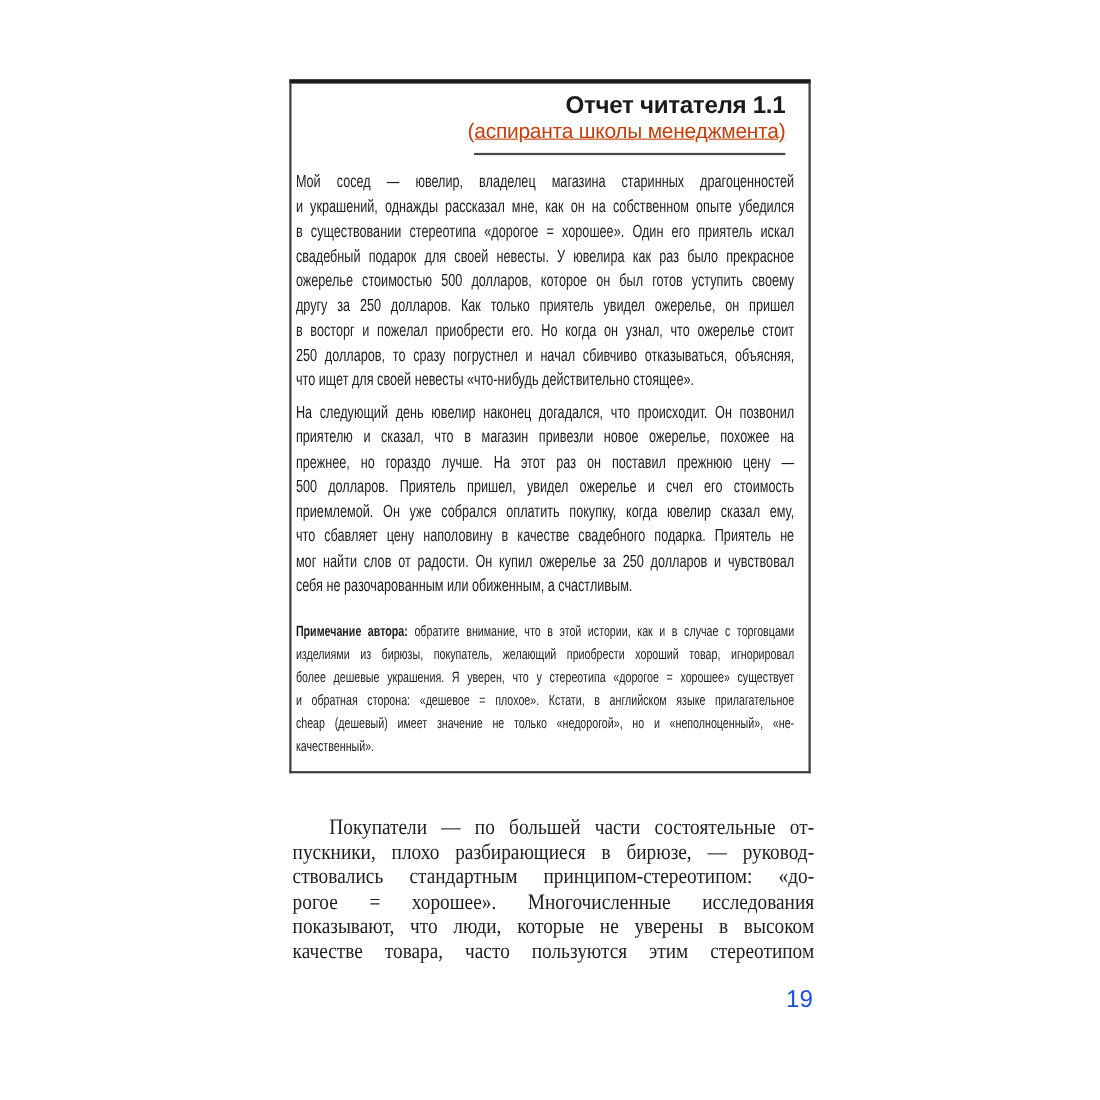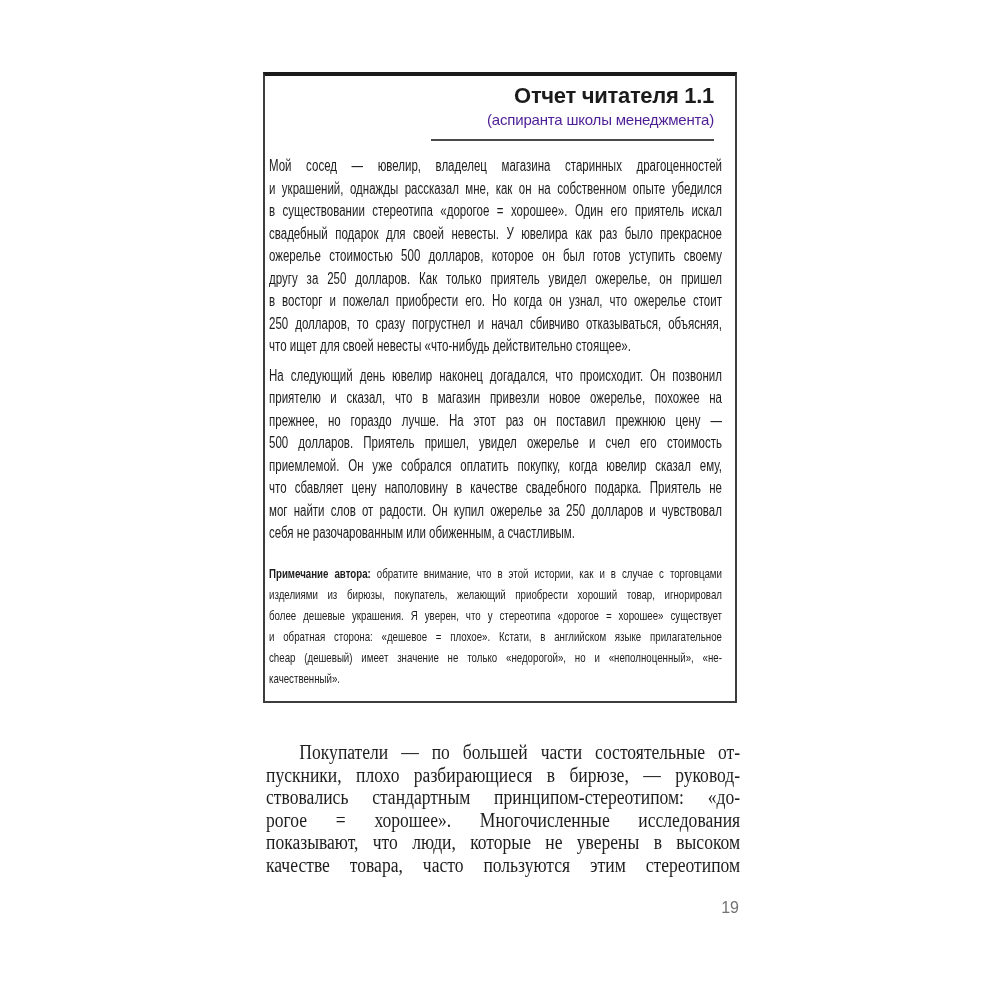--- a/index.html
+++ b/index.html
@@ -37,24 +37,25 @@
     background: #ffffff;
   }
   .box-header { text-align: right; padding-right: 6px; color: #1b1b1b; }
   .box-title {
     font-size: 22px;
     line-height: 24px;
     font-weight: bold;
     letter-spacing: -0.3px;
   }
   .box-subtitle {
-    font-size: 15px;
+    font-size: 19px;
     line-height: 23px;
     letter-spacing: -0.2px;
-    color: #4c1d95;
+    color: #c2410c;
+    text-decoration: underline;
   }
   .box-divider {
     height: 2px;
     width: 283px;
     background: #4a4a4a;
     margin: 8px 6px 0 auto;
   }
   .cond {
     width: 630px;
     transform: scaleX(0.719);
@@ -88,23 +89,23 @@
     font-size: 20px;
     line-height: 22.6px;
     color: #1d1d1d;
   }
   .serif-inner .jline.indent { text-indent: 38px; }
   
   .page-number {
     position: absolute;
     right: 2px;
     top: 893px;
-    font-size: 16px;
+    font-size: 22px;
     line-height: 30px;
-    color: #737373;
+    color: #1d4ed8;
     font-family: "Liberation Sans", sans-serif;
   }
 </style>
 </head>
 <body>
 
 <div class="sheet">
 
   <div class="report-box">
     <div class="box-header">

